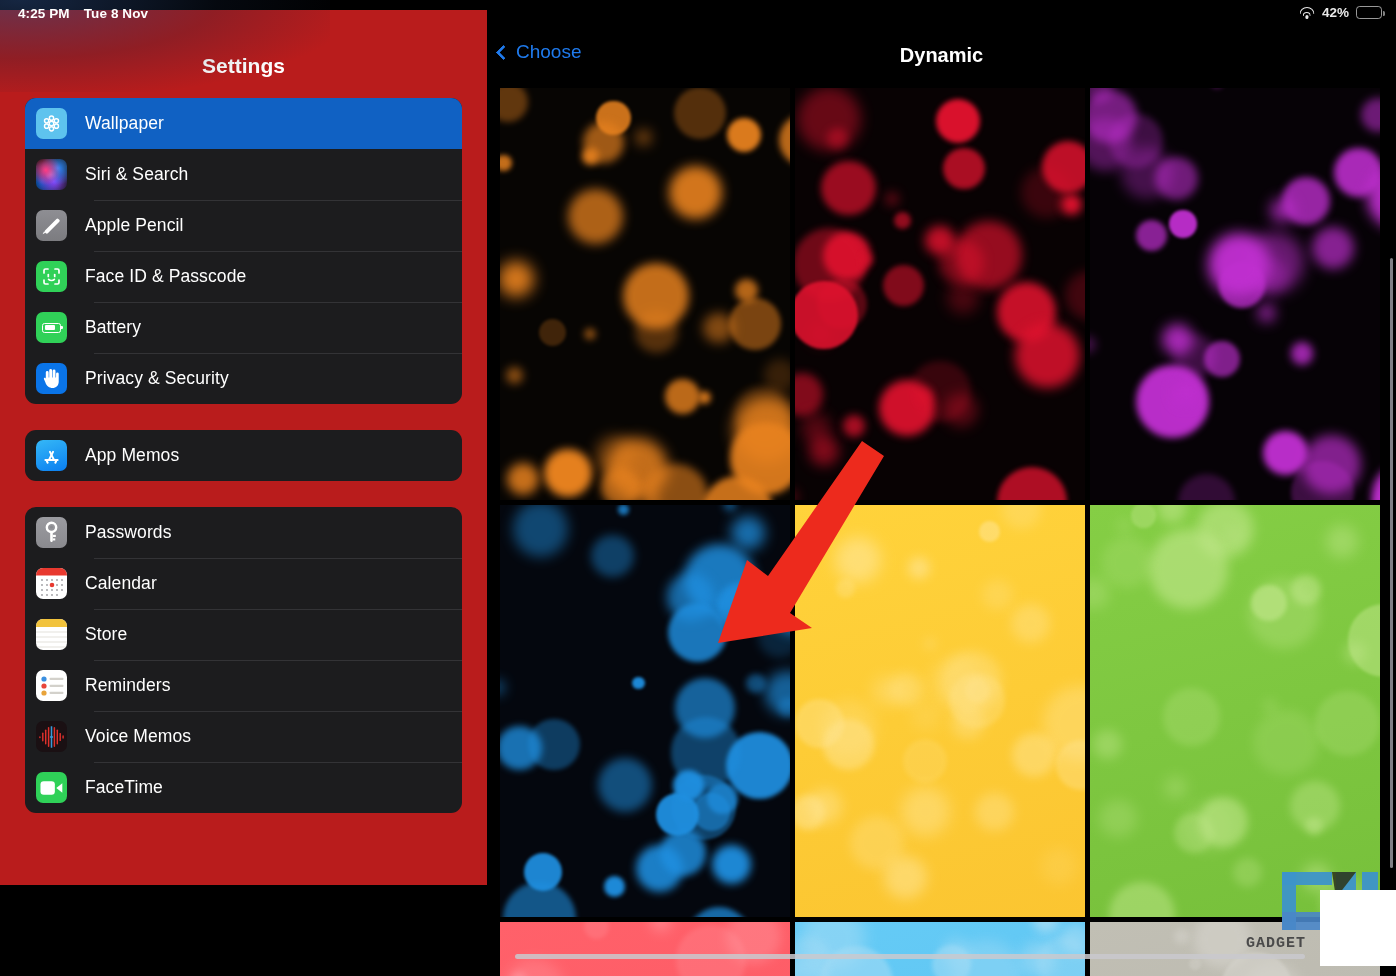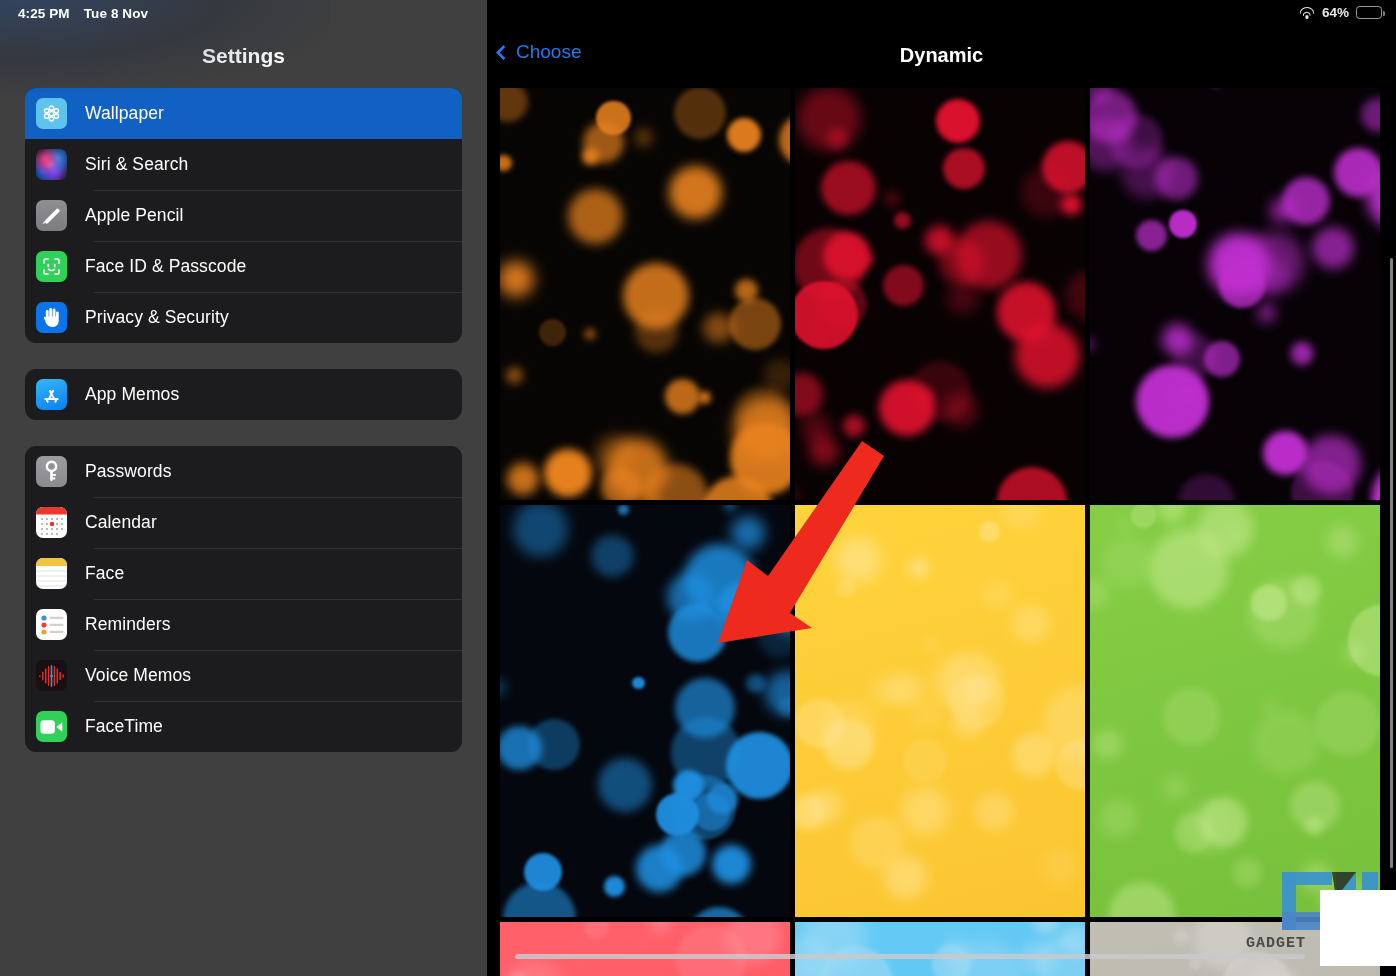--- a/index.html
+++ b/index.html
@@ -51,22 +51,22 @@
 
   
   #corner-glow {
     position:absolute; left:0; top:0; width:330px; height:92px;
     background: radial-gradient(ellipse at 6% 0%, rgba(40,70,120,0.55) 0%, rgba(20,34,60,0.25) 45%, rgba(0,0,0,0) 78%);
     z-index: 2; pointer-events:none;
   }
 
   
   #sidebar {
-    position:absolute; left:0; top:0; width:487px; height:976px;
-    background:#404040; overflow:hidden;
+    position:absolute; left:0; top:10px; width:487px; height:875px;
+    background:#b91c1c; overflow:hidden;
   }
   #sidebar-title {
     position:absolute; left:0; top:44px; width:487px;
     text-align:center; color:#fff; font-size:21px; font-weight:bold;
   }
   #sidebar-scroll { position:absolute; left:0; top:88px; width:487px; height:888px; }
   .group {
     margin:0 25px 26px 25px;
     background:#1c1c1e; border-radius:11px; overflow:hidden;
   }
@@ -210,21 +210,21 @@
     <div class="sb-left">
       <span>4:25 PM</span>
       <span>Tue 8 Nov</span>
     </div>
     <div class="sb-right">
       <span class="wifi-icon">
           <i></i>
           <i></i>
           <i></i>
         </span>
-      <span>64%</span>
+      <span>42%</span>
       <span class="batt"><span class="fill" id="batt-fill" style="width: 64%;"></span></span>
     </div>
   </div>
 
   <div id="sidebar">
     <div id="sidebar-title">Settings</div>
     <div id="sidebar-scroll">
         <div class="group">
           <div class="row selected">
             <div class="icon ic-wallpaper">
@@ -258,20 +258,28 @@
                   <path d="M8 12V9.5A1.5 1.5 0 0 1 9.5 8H12"></path>
                   <path d="M23 12V9.5A1.5 1.5 0 0 0 21.5 8H19"></path>
                   <path d="M8 19v2.5A1.5 1.5 0 0 0 9.5 23H12"></path>
                   <path d="M23 19v2.5a1.5 1.5 0 0 1-1.5 1.5H19"></path>
                   <path d="M12.3 13.5v2"></path>
                   <path d="M18.7 13.5v2"></path>
                   <path d="M12.6 18.3c1.6 1.5 4.2 1.5 5.8 0"></path>
                 </g>
               </svg></div>
             <div class="row-label">Face ID &amp; Passcode</div>
+          </div>
+          <div class="row">
+            <div class="icon ic-battery">
+              <span class="b">
+                <i style="width:78%"></i>
+              </span>
+            </div>
+            <div class="row-label">Battery</div>
           </div>
           <div class="row">
             <div class="icon ic-privacy">
               <svg width="19" height="21" viewBox="0 0 20 22">
                 <path fill="#fff" d="M4 11V4.6a1.5 1.5 0 1 1 3 0V10h.6V2.5a1.5 1.5 0 1 1 3 0V10h.6V3a1.5 1.5 0 1 1 3 0v7h.6V6a1.4 1.4 0 1 1 2.8 0v8.4c0 4-2.8 6.6-6.4 6.6-3.6 0-6.6-2.3-7.6-5.8L2 11.6c-.3-1 1.1-1.8 1.7-.9z"></path>
               </svg>
             </div>
             <div class="row-label">Privacy &amp; Security</div>
           </div>
         </div>
@@ -334,21 +342,21 @@
           <div class="row">
             <div class="icon ic-notes"><svg width="31" height="31" viewBox="0 0 31 31">
                 <rect x="0" y="0" width="31" height="8" fill="#f2c33c"></rect>
                 <g stroke="#e4e2dc" stroke-width="1.1">
                   <path d="M0 13h31"></path>
                   <path d="M0 18h31"></path>
                   <path d="M0 23h31"></path>
                   <path d="M0 28h31"></path>
                 </g>
               </svg></div>
-            <div class="row-label">Face</div>
+            <div class="row-label">Store</div>
           </div>
           <div class="row">
             <div class="icon ic-reminders"><svg width="31" height="31" viewBox="0 0 31 31">
                 <circle cx="8" cy="9" r="2.6" fill="#3a8fe0"></circle>
                 <rect x="13.5" y="7.8" width="14" height="2.1" rx="1" fill="#d3d1cb"></rect>
                 <circle cx="8" cy="16" r="2.6" fill="#e8453a"></circle>
                 <rect x="13.5" y="14.8" width="14" height="2.1" rx="1" fill="#d3d1cb"></rect>
                 <circle cx="8" cy="23" r="2.6" fill="#e8a33a"></circle>
                 <rect x="13.5" y="21.8" width="14" height="2.1" rx="1" fill="#d3d1cb"></rect>
               </svg></div>

